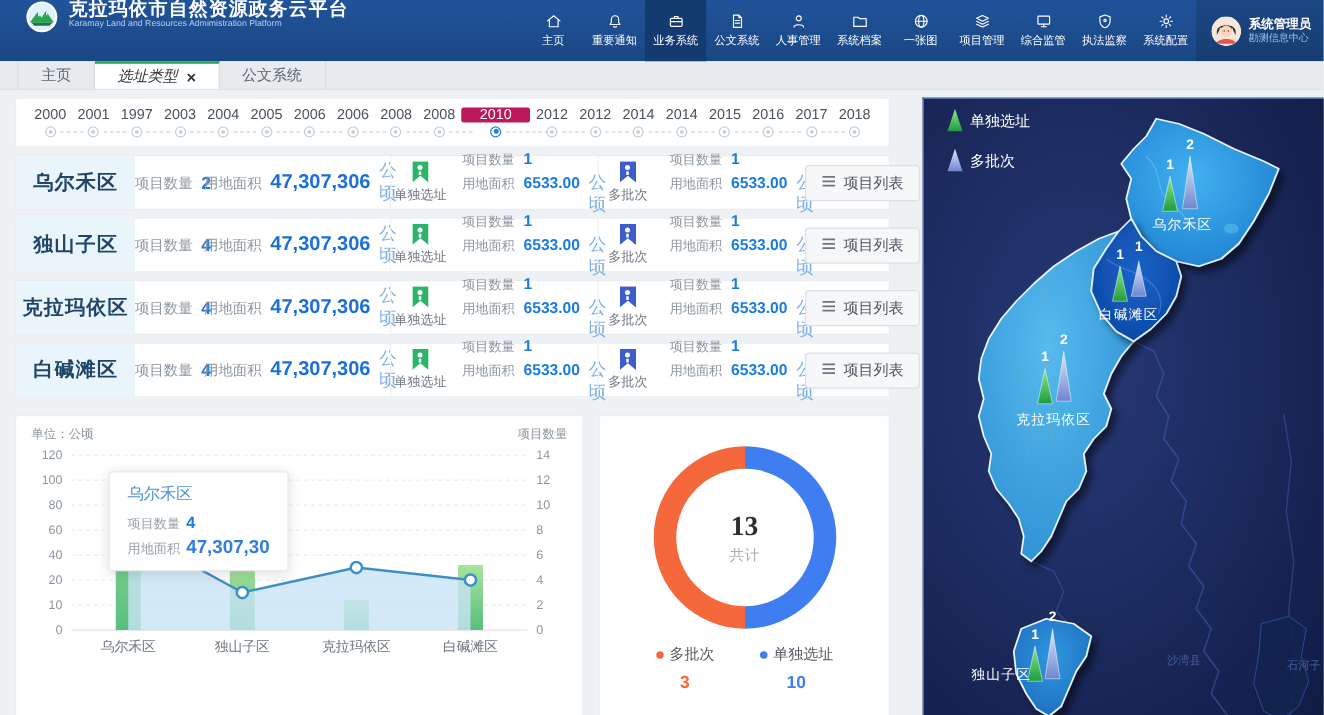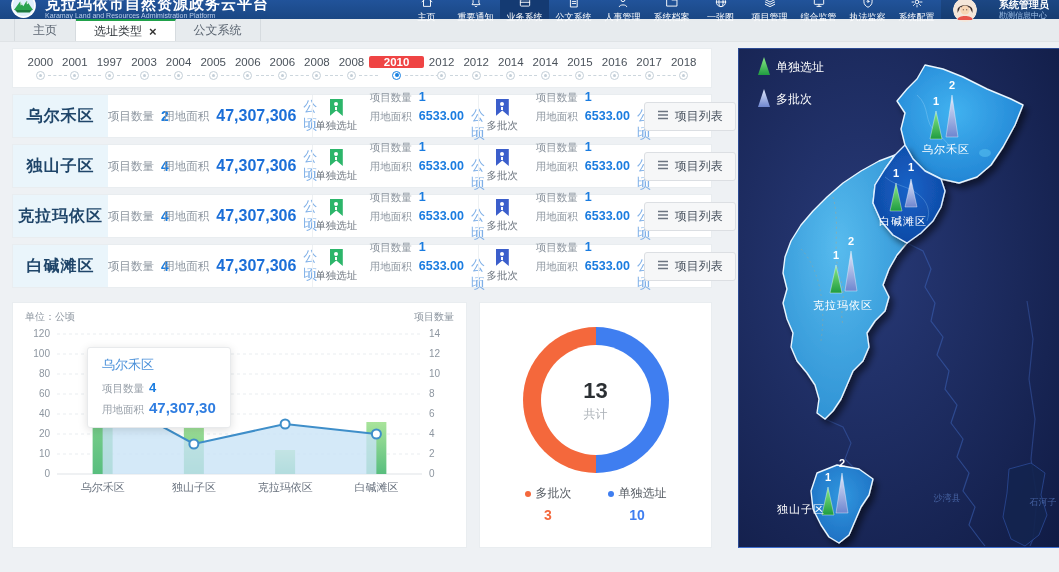--- a/index.html
+++ b/index.html
@@ -1,55 +1,55 @@
 <!DOCTYPE html>
 <html><head>
 <meta charset="utf-8">
 <style>
   * { margin:0; padding:0; box-sizing:border-box; }
   html,body { width:1059px; height:572px; overflow:hidden; background:#eef1f4;
     font-family:"Liberation Sans","DejaVu Sans",sans-serif; }
 
   
-  .hdr { height:19px; background:linear-gradient(#21539a,#1a4784); display:flex; align-items:flex-end;
-    color:#fff; padding-left:10px; }
+  .hdr { height:49px; background:linear-gradient(#21539a,#1a4784); display:flex; align-items:flex-start;
+    color:#fff; padding-left:20px; }
   .logo { width:27px; height:27px; flex:0 0 27px; }
   .titles { margin-left:8px; line-height:1.05; }
   .title { font-size:15px; font-weight:bold; letter-spacing:1px; }
   .subtitle { font-size:7px; color:#b9cdea; }
   .nav { margin-left:auto; display:flex; height:100%; }
   .nav-item { width:49px; display:flex; flex-direction:column; align-items:center; justify-content:center;
     gap:2px; cursor:pointer; }
   .nav-item.active { background:#143a72; }
   .nav-ic svg { width:14px; height:14px; display:block; }
   .nav-lb { font-size:9px; white-space:nowrap; }
-  .user { display:flex; align-items:center; gap:22px; padding:0 10px 0 12px; height:100%; background:rgba(0,0,0,.14); }
+  .user { display:flex; align-items:center; gap:6px; padding:0 10px 0 12px; height:100%; background:rgba(0,0,0,.14); }
   .avatar { width:24px; height:24px; border-radius:50%; overflow:hidden; flex:0 0 24px; }
   .user-tx { line-height:1.15; }
   .user-name { font-size:10px; font-weight:bold; }
   .user-dept { font-size:8px; color:#9fc0e8; }
 
   
   .tabbar { height:23px; background:#e7ebee; display:flex; padding-left:14px; border-bottom:1px solid #dfe3e6; }
   .tab { display:flex; align-items:center; gap:7px; padding:0 18px; font-size:12px; color:#5a6470;
     border-right:1px solid #d6dbdf; cursor:pointer; }
   .tab:first-child { border-left:1px solid #d6dbdf; }
-  .tab.active { background:#fff; border-top:2px solid #21a14b; color:#2c3238; }
+  .tab.active { background:#fff; border-top:2px solid #21a14b; color:#2c3238;font-style:italic; }
   .tab-close { font-size:13px; color:#333; font-weight:bold; line-height:1; cursor:pointer; }
 
   
   .content { display:flex; gap:26px; padding:6px 8px 0 12px; align-items:flex-start; }
   .left { width:700px; }
   .card { background:#fff; border:1px solid #e9edf0; }
 
   
   .timeline { height:40px; display:flex; align-items:center; padding:0 10px; }
   .year-item { flex:1; display:flex; flex-direction:column; align-items:center; gap:2px; cursor:pointer; }
   .year { font-size:11.5px; color:#4a525b; }
-  .year-item.sel .year { background:#ef4444; color:#fff; font-weight:bold; padding:0 15px; border-radius:2px; }
+  .year-item.sel .year { background:#be185d; color:#fff; font-weight:normal; padding:0 15px; border-radius:2px; }
   .dotwrap { position:relative; width:100%; height:11px; display:flex; align-items:center; justify-content:center; }
   .year-item:not(:last-child) .dotwrap::after { content:''; position:absolute; left:calc(50% + 8px);
     width:calc(100% - 16px); top:5px; border-top:1px dashed #ccd6dd; }
   .dot { width:9px; height:9px; border:1px solid #c4cfd8; border-radius:50%; background:#fff;
     display:flex; align-items:center; justify-content:center; z-index:1; }
   .dot::after { content:''; width:3px; height:3px; border-radius:50%; background:#c4cfd8; }
   .year-item.sel .dot { border-color:#1a82e2; }
   .year-item.sel .dot::after { background:#1a82e2; width:4px; height:4px; }
 
   
@@ -93,21 +93,21 @@
   .tt-title { color:#4a90d9; font-size:13px; margin-bottom:6px; }
   .tt-line { font-size:10.5px; color:#9aa2ab; margin-top:3px; display:flex; gap:5px; align-items:baseline; }
   .tt-v1 { color:#1a7ce0; font-weight:bold; font-size:13px; }
   .tt-v2 { color:#2f7de0; font-weight:bold; font-size:15px; }
 
   .donut-panel { width:233px; height:246px; }
   .donut { width:146px; height:146px; border-radius:50%; margin:24px auto 12px; position:relative; }
   .donut::after { content:''; position:absolute; inset:18px; background:#fff; border-radius:50%; }
   .donut-center { position:absolute; inset:0; display:flex; flex-direction:column; align-items:center;
     justify-content:center; z-index:1; }
-  .donut-num { font-size:22px; font-weight:bold; color:#2b2f33; }
+  .donut-num { font-size:22px; font-weight:bold; color:#2b2f33;font-family:Liberation Serif, serif; }
   .donut-cap { font-size:12px; color:#aab0b6; margin-top:2px; }
   .dlegend { display:flex; justify-content:center; gap:36px; }
   .lg-item { display:flex; flex-direction:column; align-items:center; }
   .lg-row { display:flex; align-items:center; gap:5px; font-size:12px; color:#555b62; }
   .lg-dot { width:6px; height:6px; border-radius:50%; }
   .lg-val { font-size:14px; font-weight:bold; margin-top:5px; }
 
   
   .map-panel { width:324px; height:500px; border:1px solid #2c4a92; border-bottom-color:#3f6fd0; }
   .map-panel svg { display:block; }

